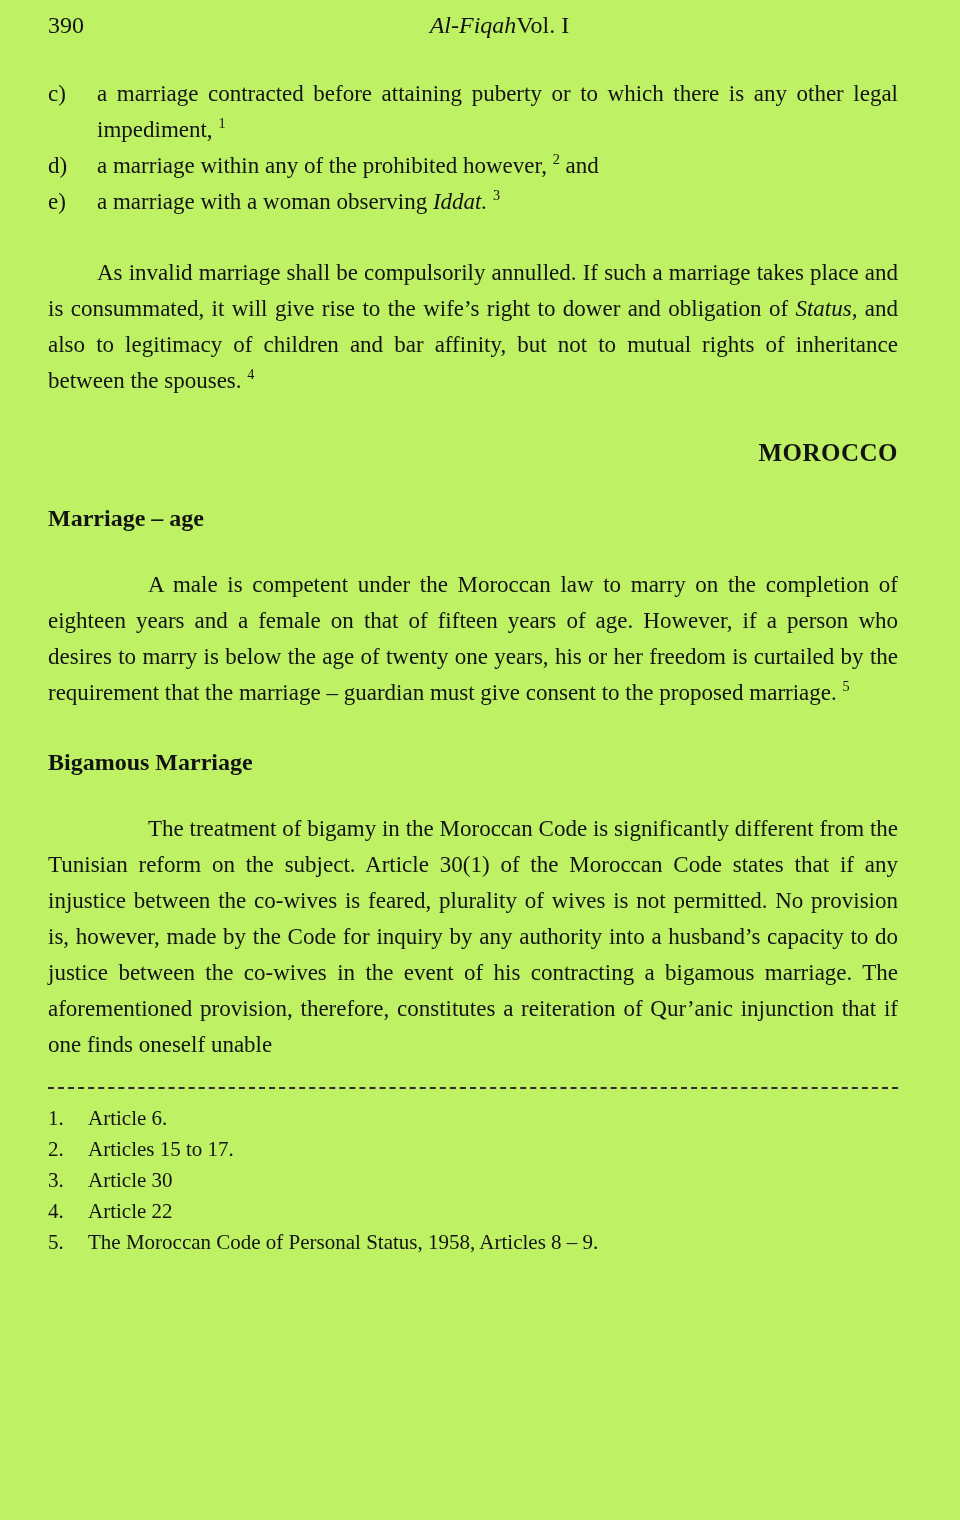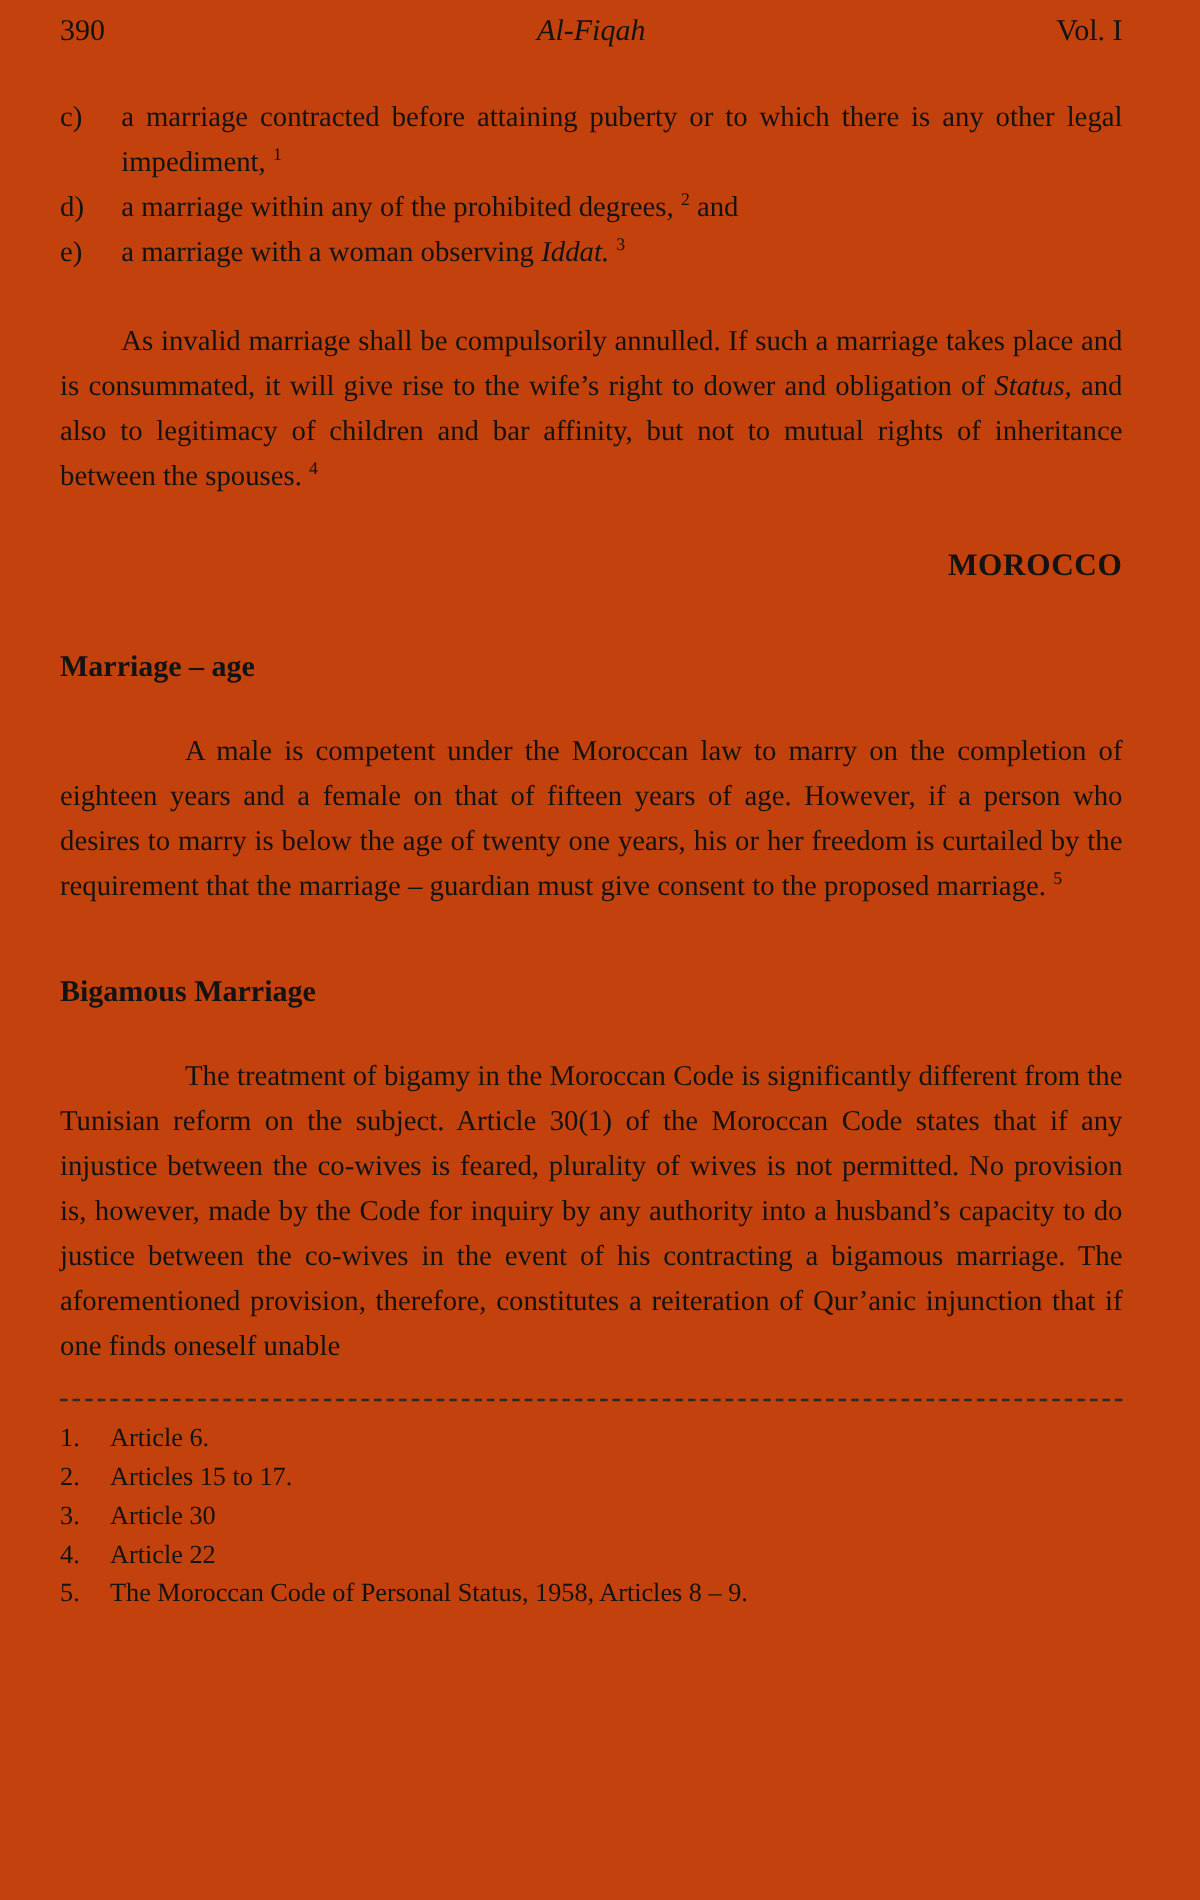--- a/index.html
+++ b/index.html
@@ -12,33 +12,33 @@
     width: 960px;
     min-height: 1520px;
     font-family: "Liberation Serif", serif;
     color: #131313;
   }
   .page {
     box-sizing: border-box;
     width: 960px;
     min-height: 1520px;
     padding: 10px 62px 30px 48px;
-    background: #c2410c;
+    background: #bef264;
   }
   
   .page-header {
     display: grid;
     grid-template-columns: 1fr auto 1fr;
     align-items: baseline;
     font-size: 24px;
     line-height: 30px;
   }
   .page-number { text-align: left; }
   .book-title  { font-style: italic; text-align: left; }
-  .volume      { text-align: right; }
+  .volume      { text-align: left; }
 
   
   .list {
     margin-top: 36px;
     font-size: 23px;
     line-height: 36px;
   }
   .list-item { position: relative; text-align: justify; }
   .marker { position: absolute; left: 0; top: 0; }
   .li-text { margin-left: 49px; }
@@ -57,21 +57,21 @@
 
   
   .section-heading {
     margin: 40px 0 0 0;
     font-size: 25px;
     font-weight: bold;
     text-align: right;
     letter-spacing: 0.5px;
   }
   .sub-heading {
-    margin: 54px 0 0 0;
+    margin: 38px 0 0 0;
     font-size: 24px;
     font-weight: bold;
     text-align: left;
   }
 
   
   .footnote-separator {
     margin-top: 24px;
     border-top: 2px dashed #2b2b2b;
     height: 0;
@@ -99,21 +99,21 @@
 
   <section class="list">
 
     <div class="list-item">
       <span class="marker">c)</span>
       <div class="li-text"><span>a marriage contracted before attaining puberty or to which there is any other legal impediment, </span><sup>1</sup></div>
     </div>
 
     <div class="list-item">
       <span class="marker">d)</span>
-      <div class="li-text"><span>a marriage within any of the prohibited degrees, </span><sup>2</sup><span> and</span></div>
+      <div class="li-text"><span>a marriage within any of the prohibited however, </span><sup>2</sup><span> and</span></div>
     </div>
 
     <div class="list-item">
       <span class="marker">e)</span>
       <div class="li-text"><span>a marriage with a woman observing </span><em>Iddat. </em><sup>3</sup></div>
     </div>
 
   </section>
 
   <p class="body-para indent-small"><span>As invalid marriage shall be compulsorily annulled. If such a marriage takes place and is consummated, it will give rise to the wife’s right to dower and obligation of </span><em>Status, </em><span>and also to legitimacy of children and bar affinity, but not to mutual rights of inheritance between the spouses. </span><sup>4</sup></p>

